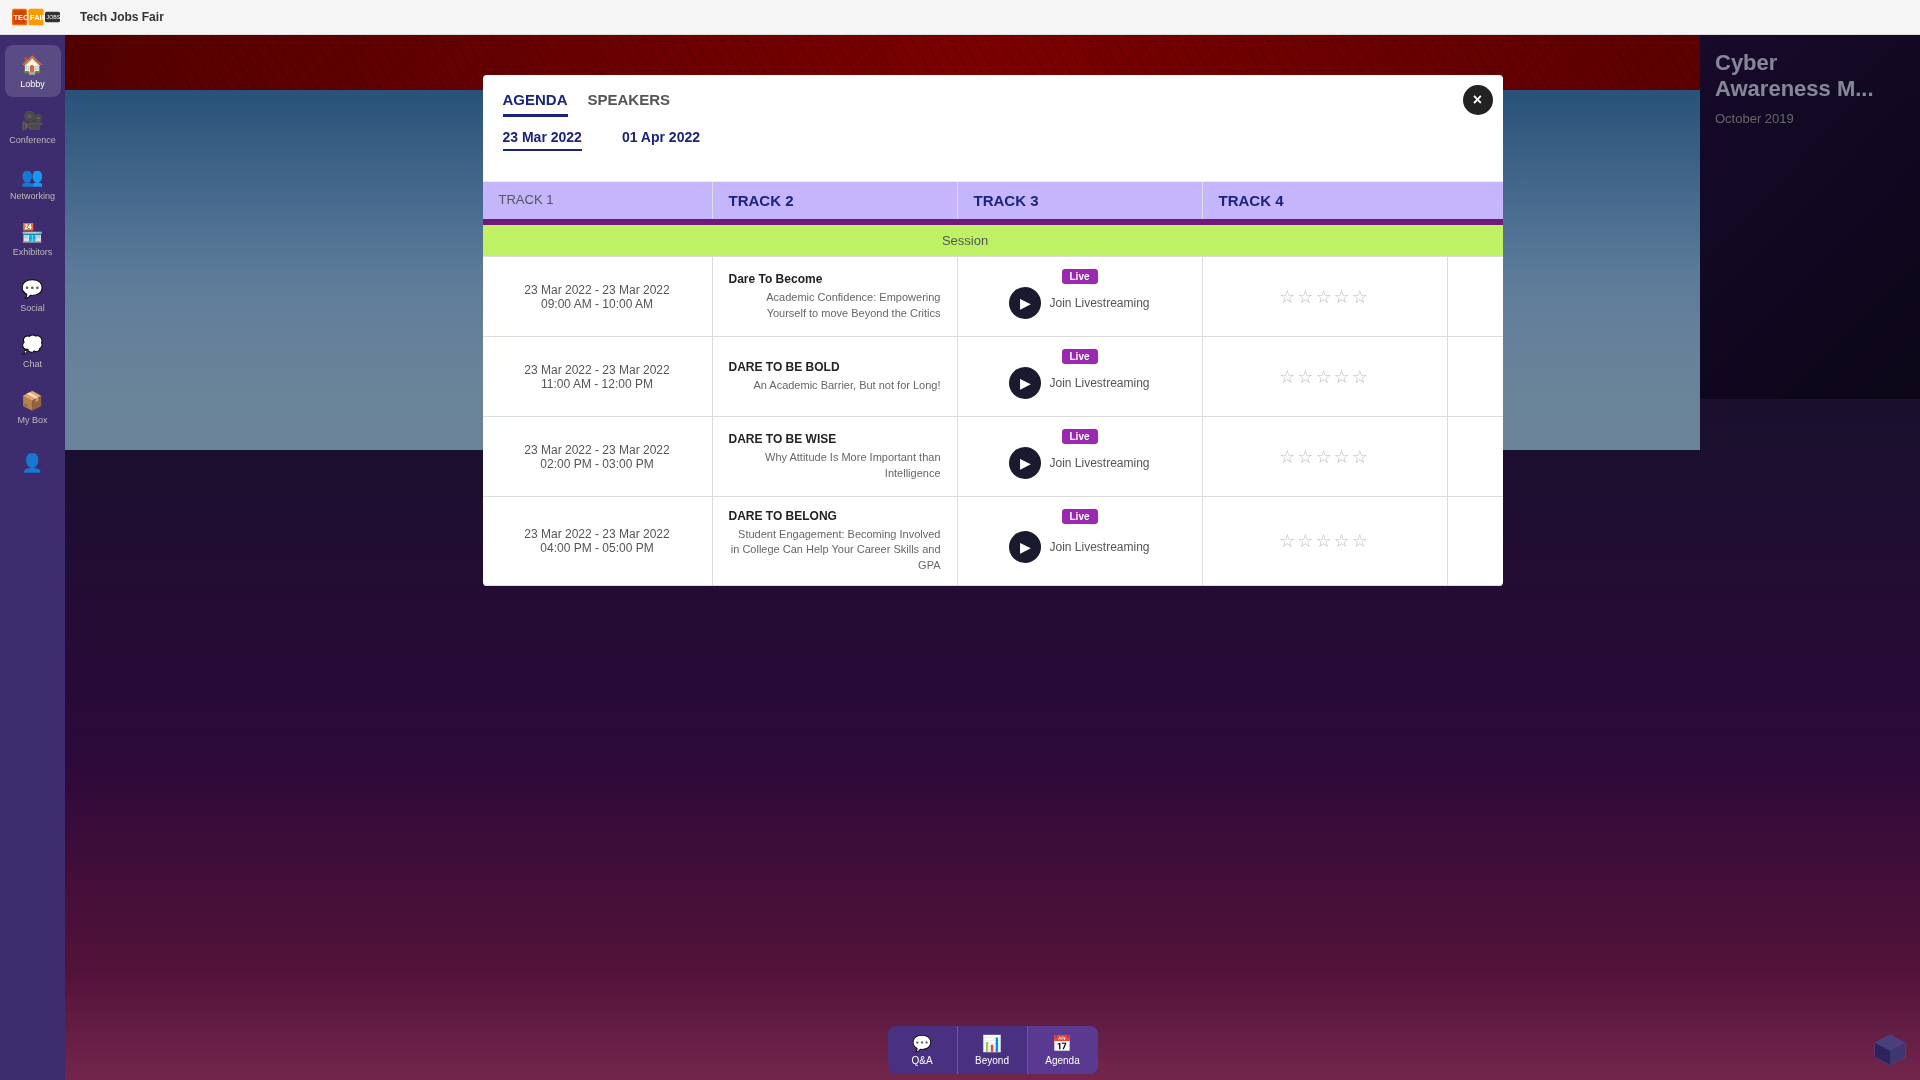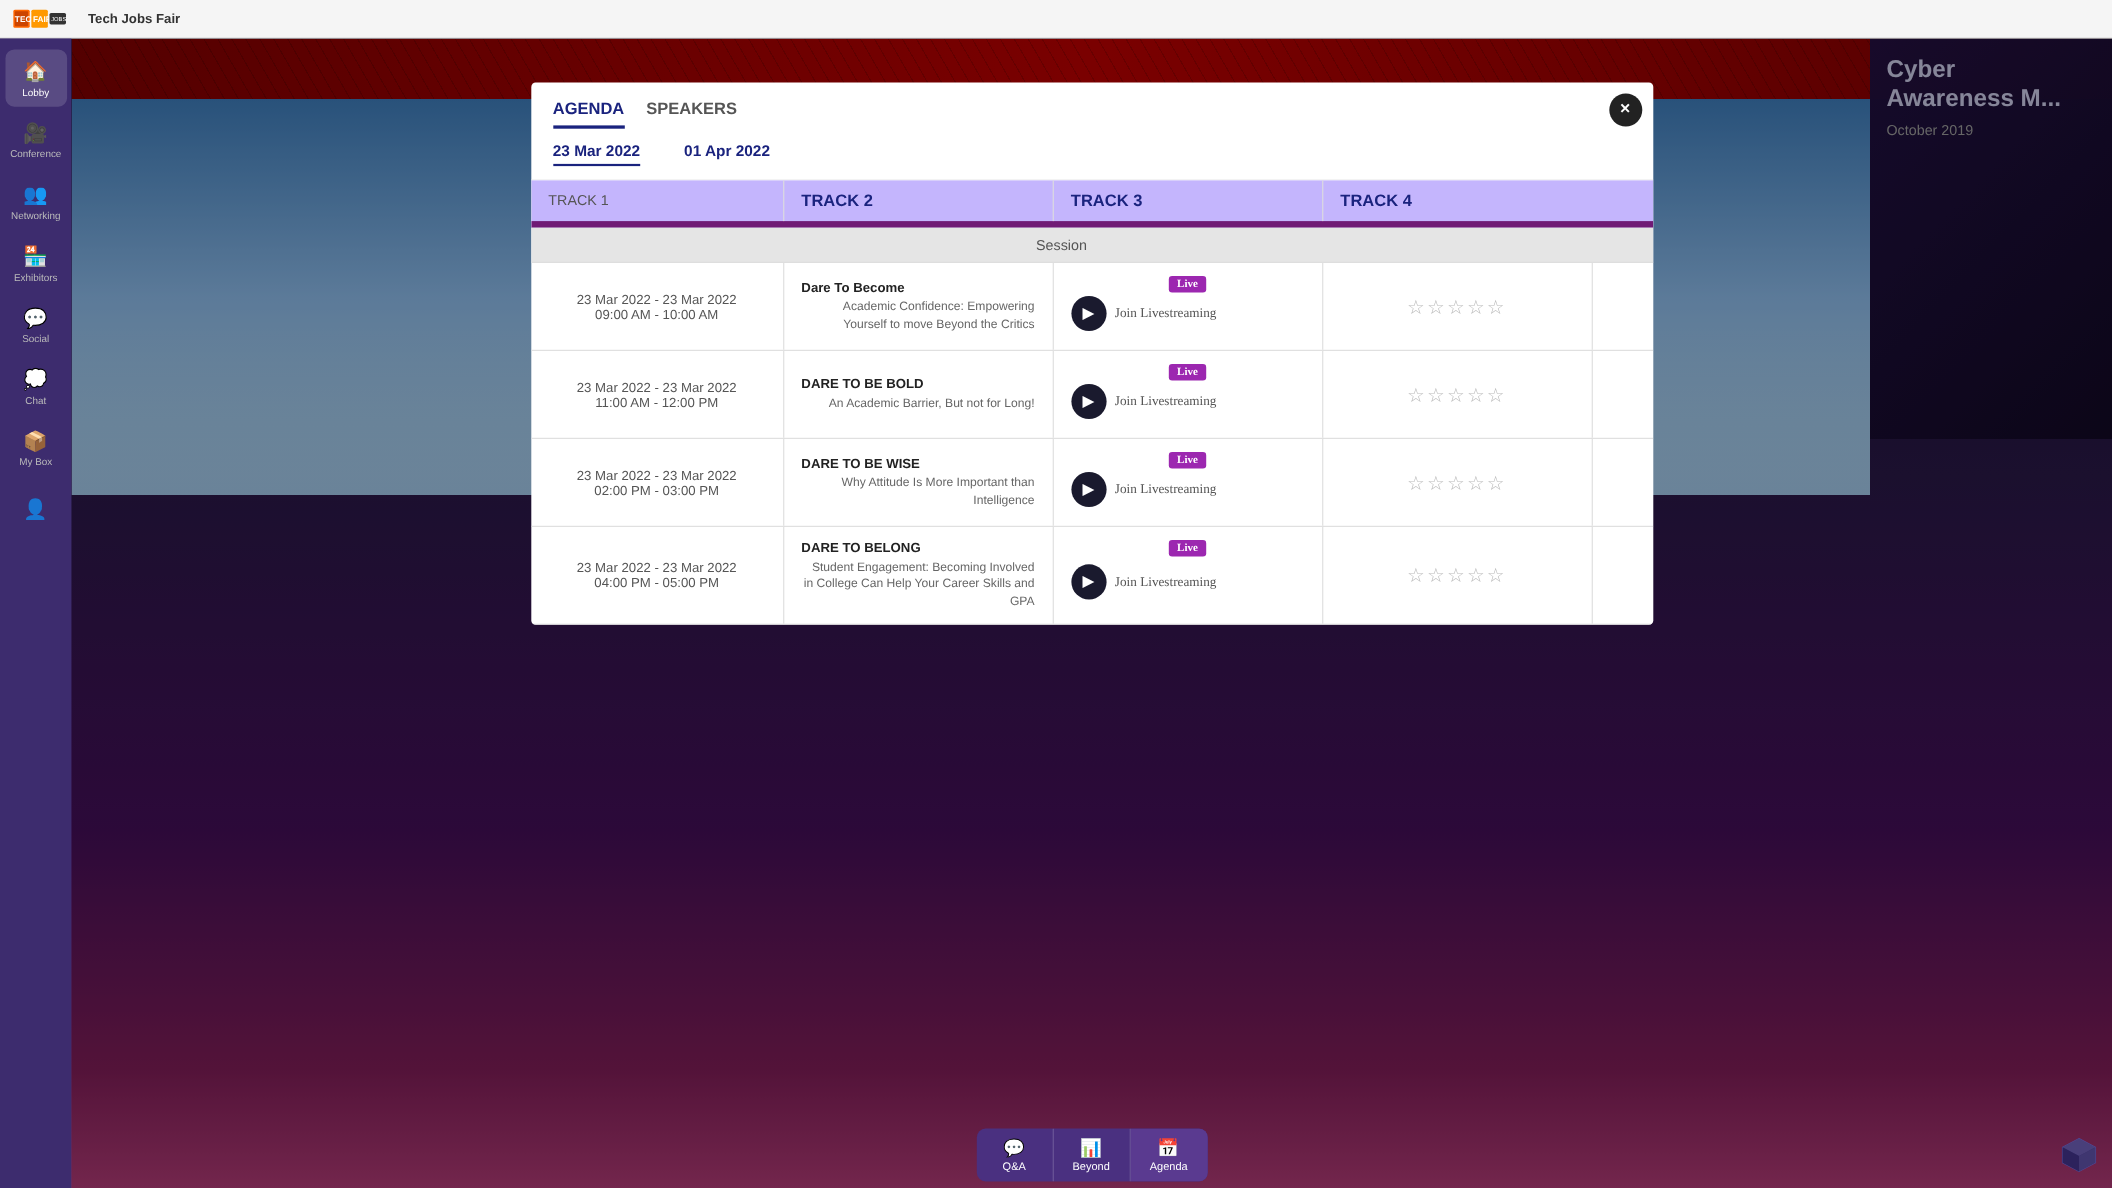--- a/index.html
+++ b/index.html
@@ -223,21 +223,21 @@
       font-size: 16px;
       cursor: pointer;
       font-weight: bold;
       z-index: 30;
     }
 
     
     .date-nav {
       display: flex;
       gap: 40px;
-      padding: 0 20px 12px;
+      padding: 0 20px 30px;
       border-bottom: 1px solid #eee;
     }
     .date-item {
       font-size: 14px;
       font-weight: bold;
       color: #1a237e;
       cursor: pointer;
       padding-bottom: 4px;
       border-bottom: 2px solid transparent;
     }
@@ -298,25 +298,24 @@
     .session-desc {
       font-size: 11px;
       color: #666;
       line-height: 1.4;
       text-align: right;
     }
 
     .livestream-cell {
       display: flex;
       flex-direction: column;
-      align-items: flex-start;
+      align-items: center;
       justify-content: center;
       gap: 6px;
       position: relative;
-      font-family: Liberation Serif, serif;
     }
     .live-badge {
       background: #9c27b0;
       color: white;
       font-size: 10px;
       font-weight: bold;
       padding: 2px 8px;
       border-radius: 3px;
       position: absolute;
       top: 12px;
@@ -495,21 +494,21 @@
       <div class="date-item">01 Apr 2022</div>
     </div>
 
     <div class="track-header-row">
       <div class="track-header-cell">TRACK 1</div>
       <div class="track-header-cell">TRACK 2</div>
       <div class="track-header-cell">TRACK 3</div>
       <div class="track-header-cell" style="border-right:none;">TRACK 4</div>
     </div>
 
-    <div style="display:grid;grid-template-columns:230px 245px 245px 245px;background:#e5e5e5;border-bottom:1px solid #ddd;">
+    <div style="display:grid;grid-template-columns:230px 245px 245px 245px;background:#bef264;border-bottom:1px solid #ddd;">
       <div style="grid-column:1/5;padding:8px 16px;font-size:13px;color:#555;text-align:center;">Session</div>
     </div>
 
     <div class="sessions-body">
 
       <div class="session-row">
         <div class="session-cell">
           <div class="session-time">23 Mar 2022 - 23 Mar 2022</div>
           <div class="session-time">09:00 AM - 10:00 AM</div>
         </div>

